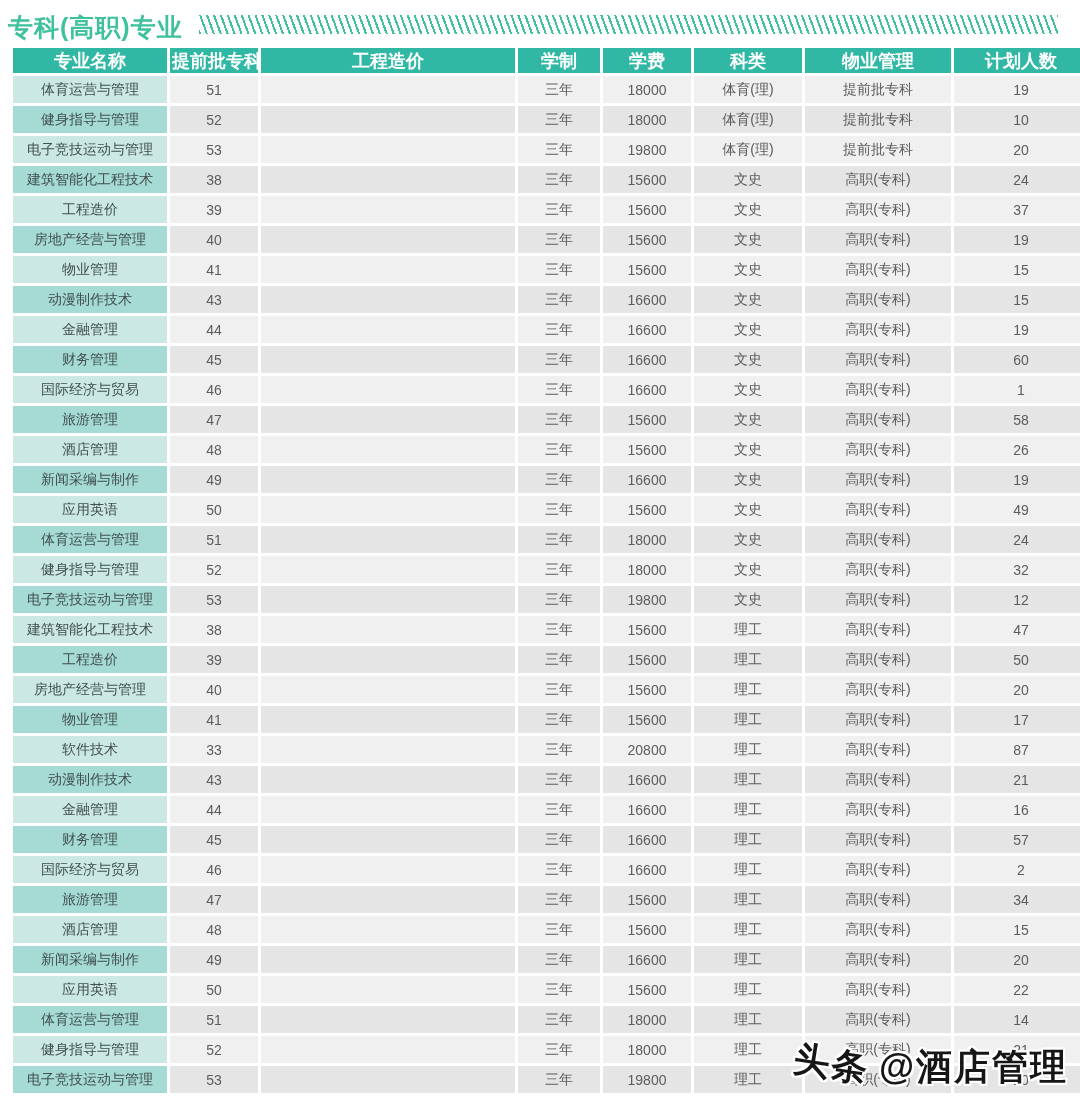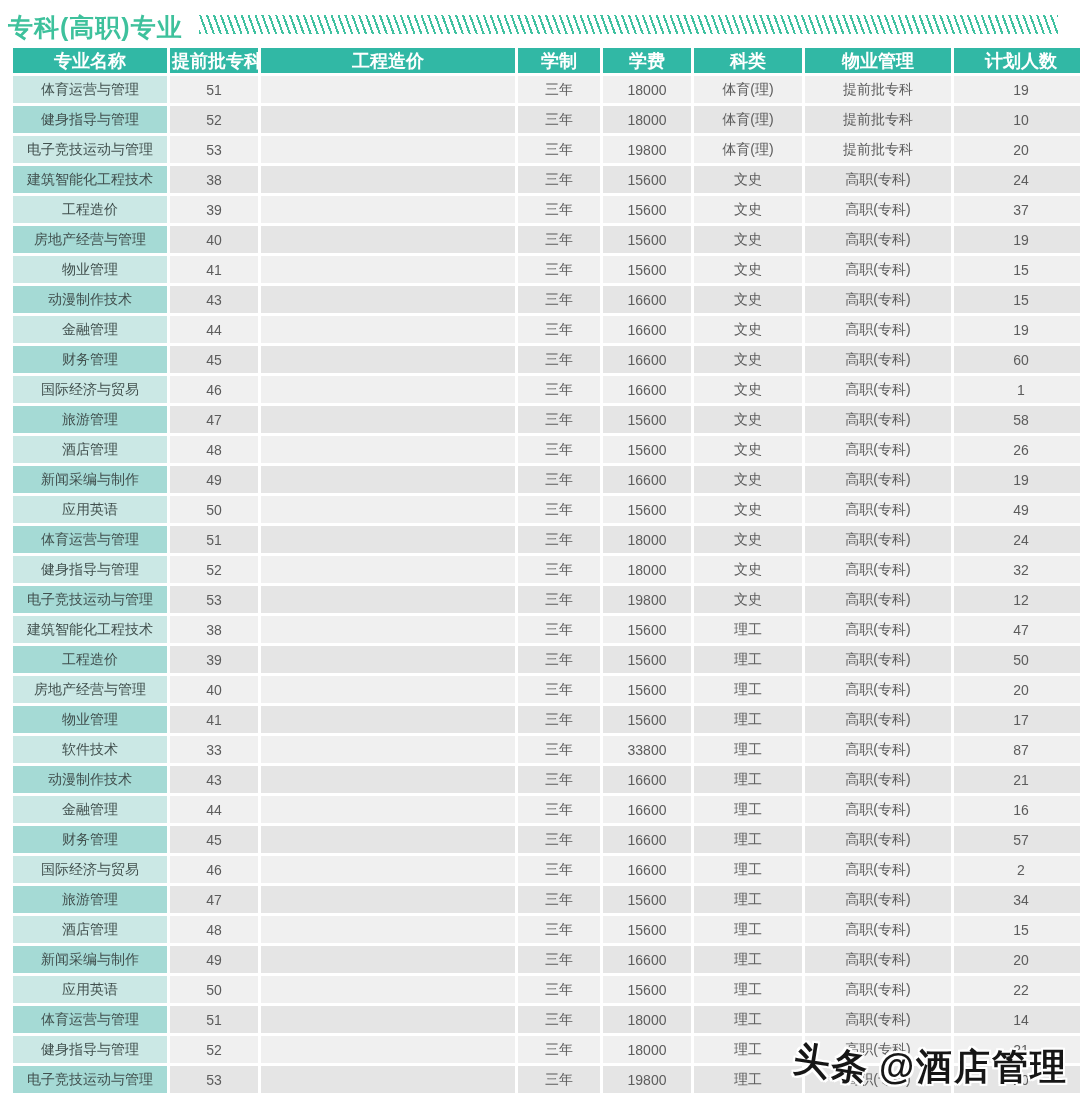--- a/index.html
+++ b/index.html
@@ -310,21 +310,21 @@
           <td class="col-tuition">15600</td>
           <td class="col-category">理工</td>
           <td class="col-batch">高职(专科)</td>
           <td class="col-planned-count">17</td>
         </tr>
         <tr>
           <td class="col-major-name">软件技术</td>
           <td class="col-major-code">33</td>
           <td class="col-direction"></td>
           <td class="col-duration">三年</td>
-          <td class="col-tuition">33800</td>
+          <td class="col-tuition">20800</td>
           <td class="col-category">理工</td>
           <td class="col-batch">高职(专科)</td>
           <td class="col-planned-count">87</td>
         </tr>
         <tr>
           <td class="col-major-name">动漫制作技术</td>
           <td class="col-major-code">43</td>
           <td class="col-direction"></td>
           <td class="col-duration">三年</td>
           <td class="col-tuition">16600</td>

